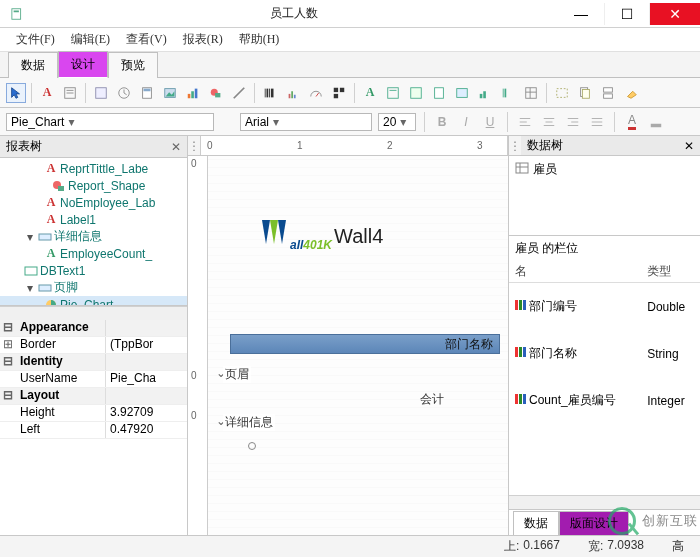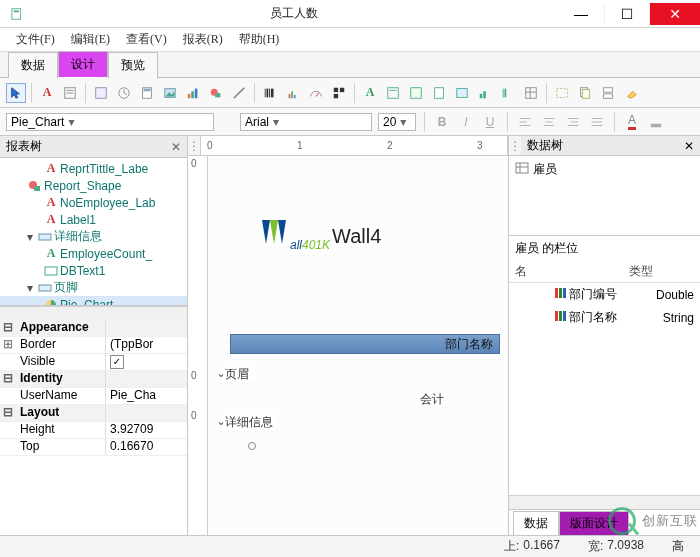--- a/index.html
+++ b/index.html
@@ -72,38 +72,38 @@
 .rulerrow .grip { width:12px; display:flex; align-items:center; justify-content:center; color:#888;}
 .rulerrow .hruler { flex:1; position:relative; background:#fff; border-left:1px solid #ccc; border-right:1px solid #ccc;}
 .hruler .tick { position:absolute; top:4px; font-size:10px; color:#666;}
 .canvaswrap { flex:1; display:flex; overflow:hidden;}
 .vruler { width:20px; background:#fff; border-right:1px solid #ccc; position:relative;}
 .vruler .vtick { position:absolute; left:3px; font-size:10px; color:#666;}
 .canvas { flex:1; background: repeating-linear-gradient(0deg,#fdfdfd,#fdfdfd 7px,#f5f5f5 8px), repeating-linear-gradient(90deg,#fdfdfd,#fdfdfd 7px,#f5f5f5 8px); position:relative; overflow:hidden;}
 .canvas .section-label { position:absolute; left:15px; color:#333; background:rgba(255,255,255,.85); padding:0 2px;}
 .canvas .sectarrow { position:absolute; left:8px; color:#666;}
 .logo { position:absolute; left:54px; top:58px; display:flex; align-items:center; }
-.logo .wtext { font-size:36px; font-weight:normal; letter-spacing:0px; color:#0a4b8f; font-style:italic;}
+.logo .wtext { font-size:36px; font-weight:bold; letter-spacing:0px; color:#0a4b8f; font-style:italic;}
 .logo .wtext .bar1 { color:#0a4b8f;}
 .logo .wtext .num { color:#7bbf2a;}
 .logo .after { font-size:20px; color:#222; margin-left:2px;}
 .bluebar { position:absolute; left:22px; top:178px; width:270px; height:20px; background:linear-gradient(#7a9fc9,#5c86b8); border:1px solid #4a6f9a; color:#111; display:flex; align-items:center; justify-content:flex-end; padding-right:6px;}
 .valtxt { position:absolute; left:212px; top:235px; color:#333;}
 .dot { position:absolute; width:8px; height:8px; border:1px solid #888; border-radius:50%;}
 
 
 .rightcol { width:192px; background:#fff; border-left:1px solid #c8c8c8; display:flex; flex-direction:column;}
 .datatree { flex:0 0 80px; border-bottom:1px solid #c8c8c8;}
 .dtbody { padding:4px 6px;text-align:center;}
 .dtitem { display:flex; align-items:center; gap:4px; height:18px;}
 .fields { flex:1; display:flex; flex-direction:column;}
 .fields .fhdr { padding:4px 6px; }
 .fields table { width:100%; border-collapse:collapse;}
 .fields th { text-align:left; padding:2px 6px; border-bottom:1px solid #ddd; font-weight:normal; color:#444;}
-.fields td { padding:3px 6px;text-align:right; }
+.fields td { padding:15px 6px; }
 .fields .nico { display:inline-flex; width:14px; height:10px; }
 .fields .nico span { width:3px; height:10px; margin-right:1px;}
 .rb { background:#e33;} .gb{background:#2a8a2a;} .bb{background:#2a5fbb;}
 .righttabs { height:26px; border-top:1px solid #c8c8c8; display:flex; align-items:flex-end; padding-left:4px;}
 .righttabs .tab { padding:3px 10px; border:1px solid #c0c0c0; border-bottom:none; background:#a21caf;}
 .righttabs .tab.active { background:#fff;}
 .rightscroll { height:14px; background:#f0f0f0; border-top:1px solid #d0d0d0;}
 
 
 .statusbar { height:22px; background:#f4f4f4; border-top:1px solid #c8c8c8; display:flex; align-items:center; justify-content:flex-end; gap:28px; padding-right:16px; color:#333;}
@@ -378,21 +378,21 @@
     <div class="reptree">
       <div class="panelhdr">
           <span>报表树</span>
           <span class="close">✕</span>
         </div>
       <div class="treebody">
         <div class="treeitem" style="padding-left:44px">
             <span class="tic A-ic" style="color:#c33">A</span>
             <span class="lbl">ReprtTittle_Labe</span>
           </div>
-        <div class="treeitem" style="padding-left:28px">
+        <div class="treeitem" style="padding-left:52px">
             <span class="tic">
               <svg class="ic" viewBox="0 0 14 14">
                 <circle cx="5" cy="6" r="4" fill="#e66"></circle>
                 <rect x="6" y="7" width="6" height="5" fill="#5a8"></rect>
               </svg>
             </span>
             <span class="lbl">Report_Shape</span>
           </div>
         <div class="treeitem" style="padding-left:44px">
             <span class="tic A-ic" style="color:#c33">A</span>
@@ -408,21 +408,21 @@
               <svg class="ic" viewBox="0 0 14 14">
                 <rect x="1" y="4" width="12" height="6" fill="#def" stroke="#69a"></rect>
               </svg>
             </span>
             <span class="lbl">详细信息</span>
           </div>
         <div class="treeitem" style="padding-left:44px">
             <span class="tic A-ic" style="color:#396">A</span>
             <span class="lbl">EmployeeCount_</span>
           </div>
-        <div class="treeitem" style="padding-left:44px">
+        <div class="treeitem" style="padding-left:24px">
             <span class="tic">
               <svg class="ic" viewBox="0 0 14 14">
                 <rect x="1" y="3" width="12" height="8" fill="none" stroke="#4a8"></rect>
               </svg>
             </span>
             <span class="lbl">DBText1</span>
           </div>
         <div class="treeitem" style="padding-left:24px">
             <span class="tw">▾</span>
             <span class="tic">
@@ -451,25 +451,20 @@
         <div class="pgrow cat">
             <span class="toggle">⊟</span>
             <span class="k">Appearance</span>
             <span class="v"></span>
           </div>
         <div class="pgrow">
             <span class="toggle">⊞</span>
             <span class="k">Border</span>
             <span class="v">(TppBor</span>
           </div>
-        <div class="pgrow">
-            <span class="toggle"></span>
-            <span class="k">Visible</span>
-            <span class="v"><span class="chk">✓</span></span>
-          </div>
         <div class="pgrow cat">
             <span class="toggle">⊟</span>
             <span class="k">Identity</span>
             <span class="v"></span>
           </div>
         <div class="pgrow">
             <span class="toggle"></span>
             <span class="k">UserName</span>
             <span class="v">Pie_Cha</span>
           </div>
@@ -478,22 +473,22 @@
             <span class="k">Layout</span>
             <span class="v"></span>
           </div>
         <div class="pgrow">
             <span class="toggle"></span>
             <span class="k">Height</span>
             <span class="v">3.92709</span>
           </div>
         <div class="pgrow">
             <span class="toggle"></span>
-            <span class="k">Top</span>
-            <span class="v">0.16670</span>
+            <span class="k">Left</span>
+            <span class="v">0.47920</span>
           </div>
       </div>
     </div>
   </div>
 
   <div class="centercol">
     <div class="rulerrow">
       <div class="grip">⋮</div>
       <div class="hruler">
         <span class="tick" style="left:6px">0</span>
@@ -568,20 +563,28 @@
               <td>Double</td>
             </tr>
         <tr>
               <td><span class="nico">
                   <span class="rb"></span>
                   <span class="gb"></span>
                   <span class="bb"></span>
                 </span><span>部门名称</span></td>
               <td>String</td>
             </tr>
+        <tr>
+              <td><span class="nico">
+                  <span class="rb"></span>
+                  <span class="gb"></span>
+                  <span class="bb"></span>
+                </span><span>Count_雇员编号</span></td>
+              <td>Integer</td>
+            </tr>
       </tbody>
         </table>
       <div style="flex:1"></div>
       <div class="rightscroll"></div>
       <div class="righttabs">
         <div class="tab active">数据</div>
         <div class="tab">版面设计</div>
       </div>
     </div>
   </div>

